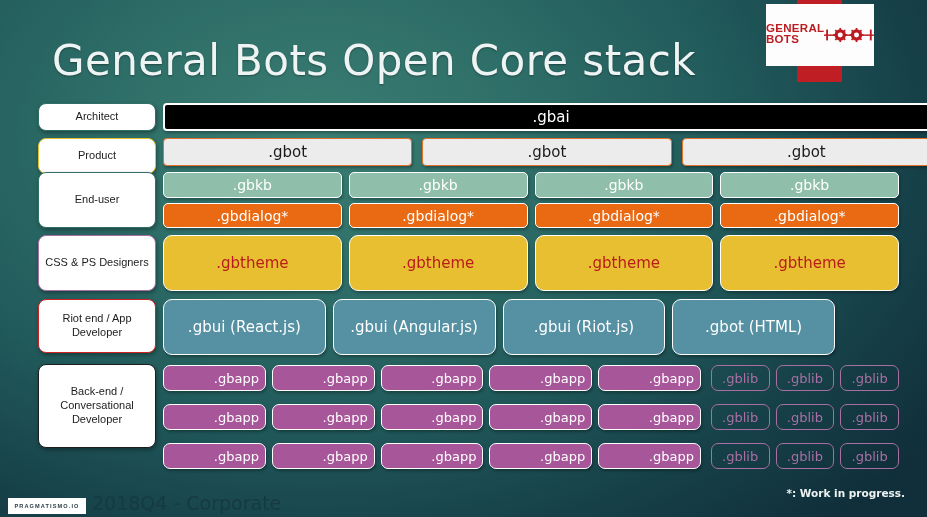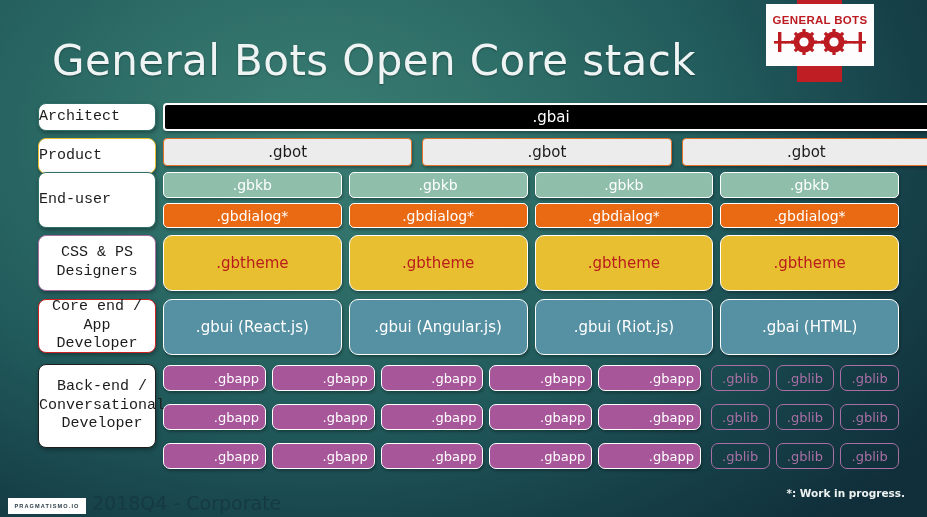--- a/index.html
+++ b/index.html
@@ -11,21 +11,21 @@
   #slide{
     position:relative;width:927px;height:517px;overflow:hidden;
     background:
       radial-gradient(ellipse 760px 520px at 34% 26%, #3a7e73 0%, #2e6e68 28%, #215a5b 55%, #17424a 78%, #102f3a 100%),
       linear-gradient(135deg,#2f7a6f 0%,#1c5057 48%,#0e2b36 100%);
   }
   
   #logo-wrap{position:absolute;left:766px;top:-6px;width:108px;height:90px;}
   #logo-redbar{position:absolute;left:31px;top:0;width:45px;height:88px;background:#bf1f24;}
   #logo-card{position:absolute;left:0;top:10px;width:108px;height:62px;background:#fdfdfd;
-             display:flex;flex-direction:column;align-items:center;justify-content:center;}
+             display:flex;align-items:center;justify-content:center;}
   #logo-text{font-family:"Liberation Sans", sans-serif;font-weight:bold;font-size:11.5px;
              letter-spacing:.3px;color:#bb1b21;line-height:1;margin-bottom:2px;}
   #logo-mark{display:block;}
   
   #title{
     position:absolute;left:52px;top:36px;
     font-size:42px;font-weight:400;color:#eef4f3;letter-spacing:.4px;
     font-family:"DejaVu Sans", sans-serif;
     text-shadow:0 1px 2px rgba(0,0,0,.35);
     white-space:nowrap;
@@ -34,22 +34,22 @@
   .box{
     box-sizing:border-box;display:flex;align-items:center;justify-content:center;
     text-align:center;border-radius:5px;
     font-family:"DejaVu Sans", sans-serif;
     box-shadow:1px 2px 3px rgba(0,0,0,.30);
   }
   
   .lbl{
     position:absolute;left:38px;box-sizing:border-box;
     background:#ffffff;color:#1c1c1c;border-radius:8px;
-    display:flex;align-items:center;text-align:center;
-    font-family:Liberation Mono, monospace;font-size:15px;line-height:1.25;
+    display:flex;align-items:center;justify-content:center;text-align:center;
+    font-family:Liberation Sans, sans-serif;font-size:11px;line-height:1.25;
     border:1.6px solid #2f6f66;width:118px;
     box-shadow:1px 2px 4px rgba(0,0,0,.35);
   }
   
   .gbai{background:#000000;color:#ffffff;border:2px solid #ffffff;font-size:15px;border-radius:4px;}
   .gbot{background:#ececec;color:#1a1a1a;border:1.6px solid #e2712a;font-size:15px;border-radius:4px;}
   .gbkb{background:#8fbfab;color:#ffffff;border:1.5px solid #ffffff;font-size:14px;}
   .gbdialog{background:#ea6a14;color:#ffffff;border:1.5px solid #ffffff;font-size:14px;}
   .gbtheme{background:#e8bf31;color:#b91c1c;border:1.8px solid #ffffff;font-size:15px;border-radius:9px;}
   .gbui{background:#5590a3;color:#ffffff;border:1.8px solid #ffffff;font-size:15px;border-radius:9px;}
@@ -121,21 +121,21 @@
   <div class="lbl" style="top:138px;height:36px;border-color:#e8bf31;">
       <span>Product</span>
     </div>
   <div class="lbl" style="top:172px;height:56px;border-color:#2f6f66;">
       <span>End-user</span>
     </div>
   <div class="lbl" style="top:235px;height:56px;border-color:#a96fa4;">
       <span>CSS &amp; PS Designers</span>
     </div>
   <div class="lbl" style="top:299px;height:54px;border-color:#cc2222;">
-      <span>Core end / App Developer</span>
+      <span>Riot end / App Developer</span>
     </div>
   <div class="lbl" style="top:364px;height:84px;border-color:#1d1d1d;">
       <span>Back-end  / Conversational Developer</span>
     </div>
 
   <div class="cellrow" style="left:163px;top:103px;width:776px;height:28px;">
     <div class="box gbai" style="flex:1;">
         <span>.gbai</span>
       </div>
   </div>
@@ -190,32 +190,32 @@
         <span>.gbtheme</span>
       </div>
     <div class="box gbtheme" style="flex:1;">
         <span>.gbtheme</span>
       </div>
     <div class="box gbtheme" style="flex:1;">
         <span>.gbtheme</span>
       </div>
   </div>
 
-  <div class="cellrow" style="left:163px;top:299px;width:736px;height:56px;gap:7px;">
+  <div class="cellrow" style="left:163px;top:299px;width:672px;height:56px;gap:7px;">
     <div class="box gbui" style="flex:1;">
         <span>.gbui (React.js)</span>
       </div>
     <div class="box gbui" style="flex:1;">
         <span>.gbui (Angular.js)</span>
       </div>
     <div class="box gbui" style="flex:1;">
         <span>.gbui (Riot.js)</span>
       </div>
     <div class="box gbui" style="flex:1;">
-        <span>.gbai (HTML)</span>
+        <span>.gbot (HTML)</span>
       </div>
   </div>
 
   <div class="cellrow" style="left:163px;top:365px;width:736px;height:26px;gap:6px;">
     <div class="box gbapp" style="flex:1;">
         <span>.gbapp</span>
       </div>
     <div class="box gbapp" style="flex:1;">
         <span>.gbapp</span>
       </div>

